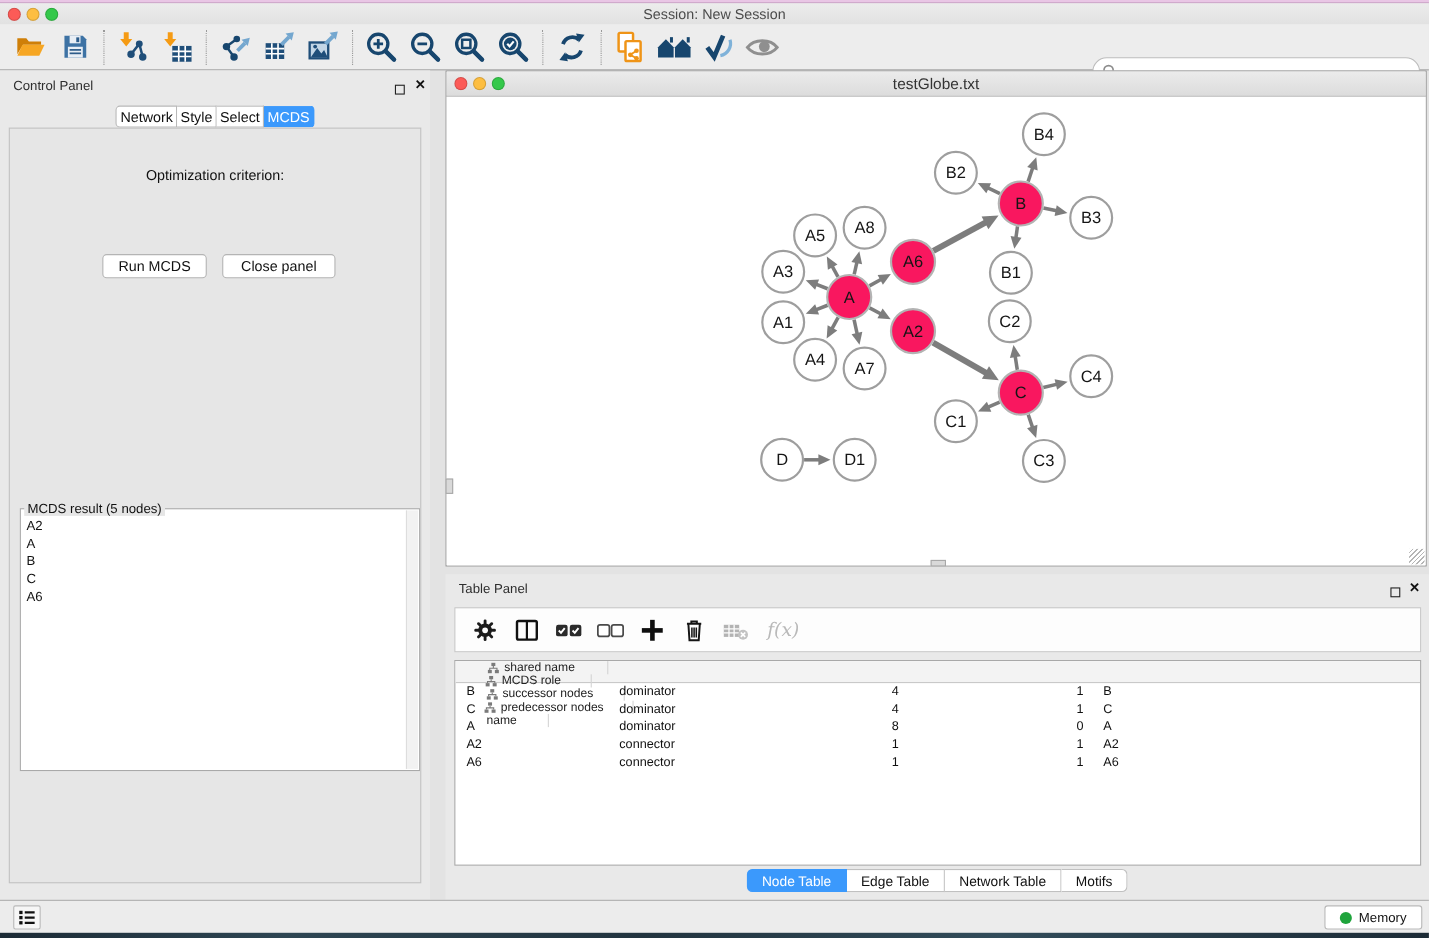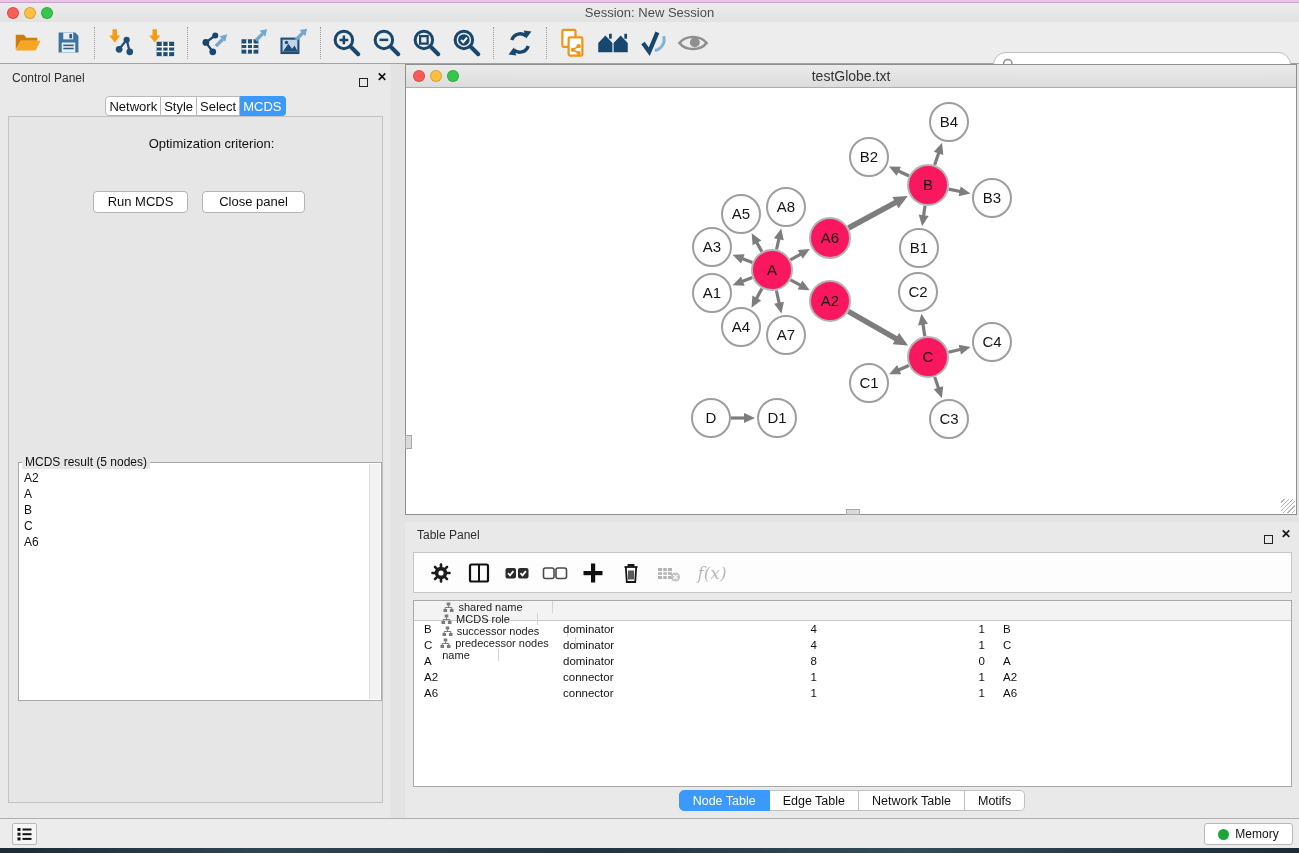--- a/index.html
+++ b/index.html
@@ -27,24 +27,24 @@
   #cp-header { left:0; top:0; width:100%; height:28px; }
   #cp-title { left:12px; top:7px; font-size:12px; color:#2e2e2e; }
   .wbtn-float { width:9px; height:9px; border:1.5px solid #222; display:inline-block; }
   .wbtn-close { font-size:12px; font-weight:bold; color:#111; line-height:11px; }
   #cp-tabs { left:0; top:32px; width:100%; height:20px; display:flex; justify-content:center; }
   .cp-tab { height:20px; line-height:19px; padding:0 3px; font-size:13px; background:#fff; border:1px solid #b9b9b9; border-left-width:0; color:#111; }
   .cp-tab:first-child { border-left-width:1px; border-radius:4px 0 0 4px; }
   .cp-tab:last-child { border-radius:0 4px 4px 0; }
   .cp-tab.active { background:#3b99fc; border-color:#3b99fc; color:#fff; }
   #cp-content { left:8px; top:52px; width:375px; height:687px; background:#e6e6e6; border:1px solid #c2c2c2; }
-  #opt-label { left:0; top:72px; width:100%; text-align:center; font-size:13px; color:#111;margin-left:16px; }
+  #opt-label { left:0; top:88px; width:100%; text-align:center; font-size:13px; color:#111; }
   #criterion { left:43px; top:93px; width:313px; height:23px; background:#fff; border:1px solid #afafaf; border-radius:4px; font-size:13px; color:#222; line-height:21px; padding-left:8px; }
   #criterion .stepper { position:absolute; right:1px; top:1px; width:19px; height:19px; border-radius:3px; background:linear-gradient(#6aaefc,#2e7ef8); display:flex; flex-direction:column; align-items:center; justify-content:center; gap:1px; }
-  .btn { background:#fff; border:1px solid #b4b4b4; border-radius:4px; font-size:13px; color:#111; text-align:center; }
+  .btn { background:#fff; border:1px solid #b4b4b4; border-radius:4px; font-size:13px; color:#111; text-align:center;margin-top:40px; }
   #run-btn { left:93px; top:127px; width:95px; height:22px; line-height:20px; }
   #close-btn { left:202px; top:127px; width:103px; height:22px; line-height:20px; }
   #mcds-box { left:18px; top:398px; width:364px; height:239px; border:1px solid #a9a9a9; background:#fff; }
   #mcds-legend { position:absolute; left:3px; top:-8px; background:#e6e6e6; padding:0 3px; font-size:12px; color:#111; }
   #mcds-list { position:absolute; left:1px; top:1px; right:12px; bottom:1px; padding:6px 0 0 4px; font-size:12px; color:#111; }
   #mcds-list div { line-height:16px; }
   #mcds-scroll { position:absolute; top:1px; right:1px; width:11px; bottom:1px; background:#f2f2f2; border-left:1px solid #ddd; }
 
   
   #net-window { left:405px; top:64px; width:892px; height:451px; background:#fff; border:1px solid #8f8f8f; }

